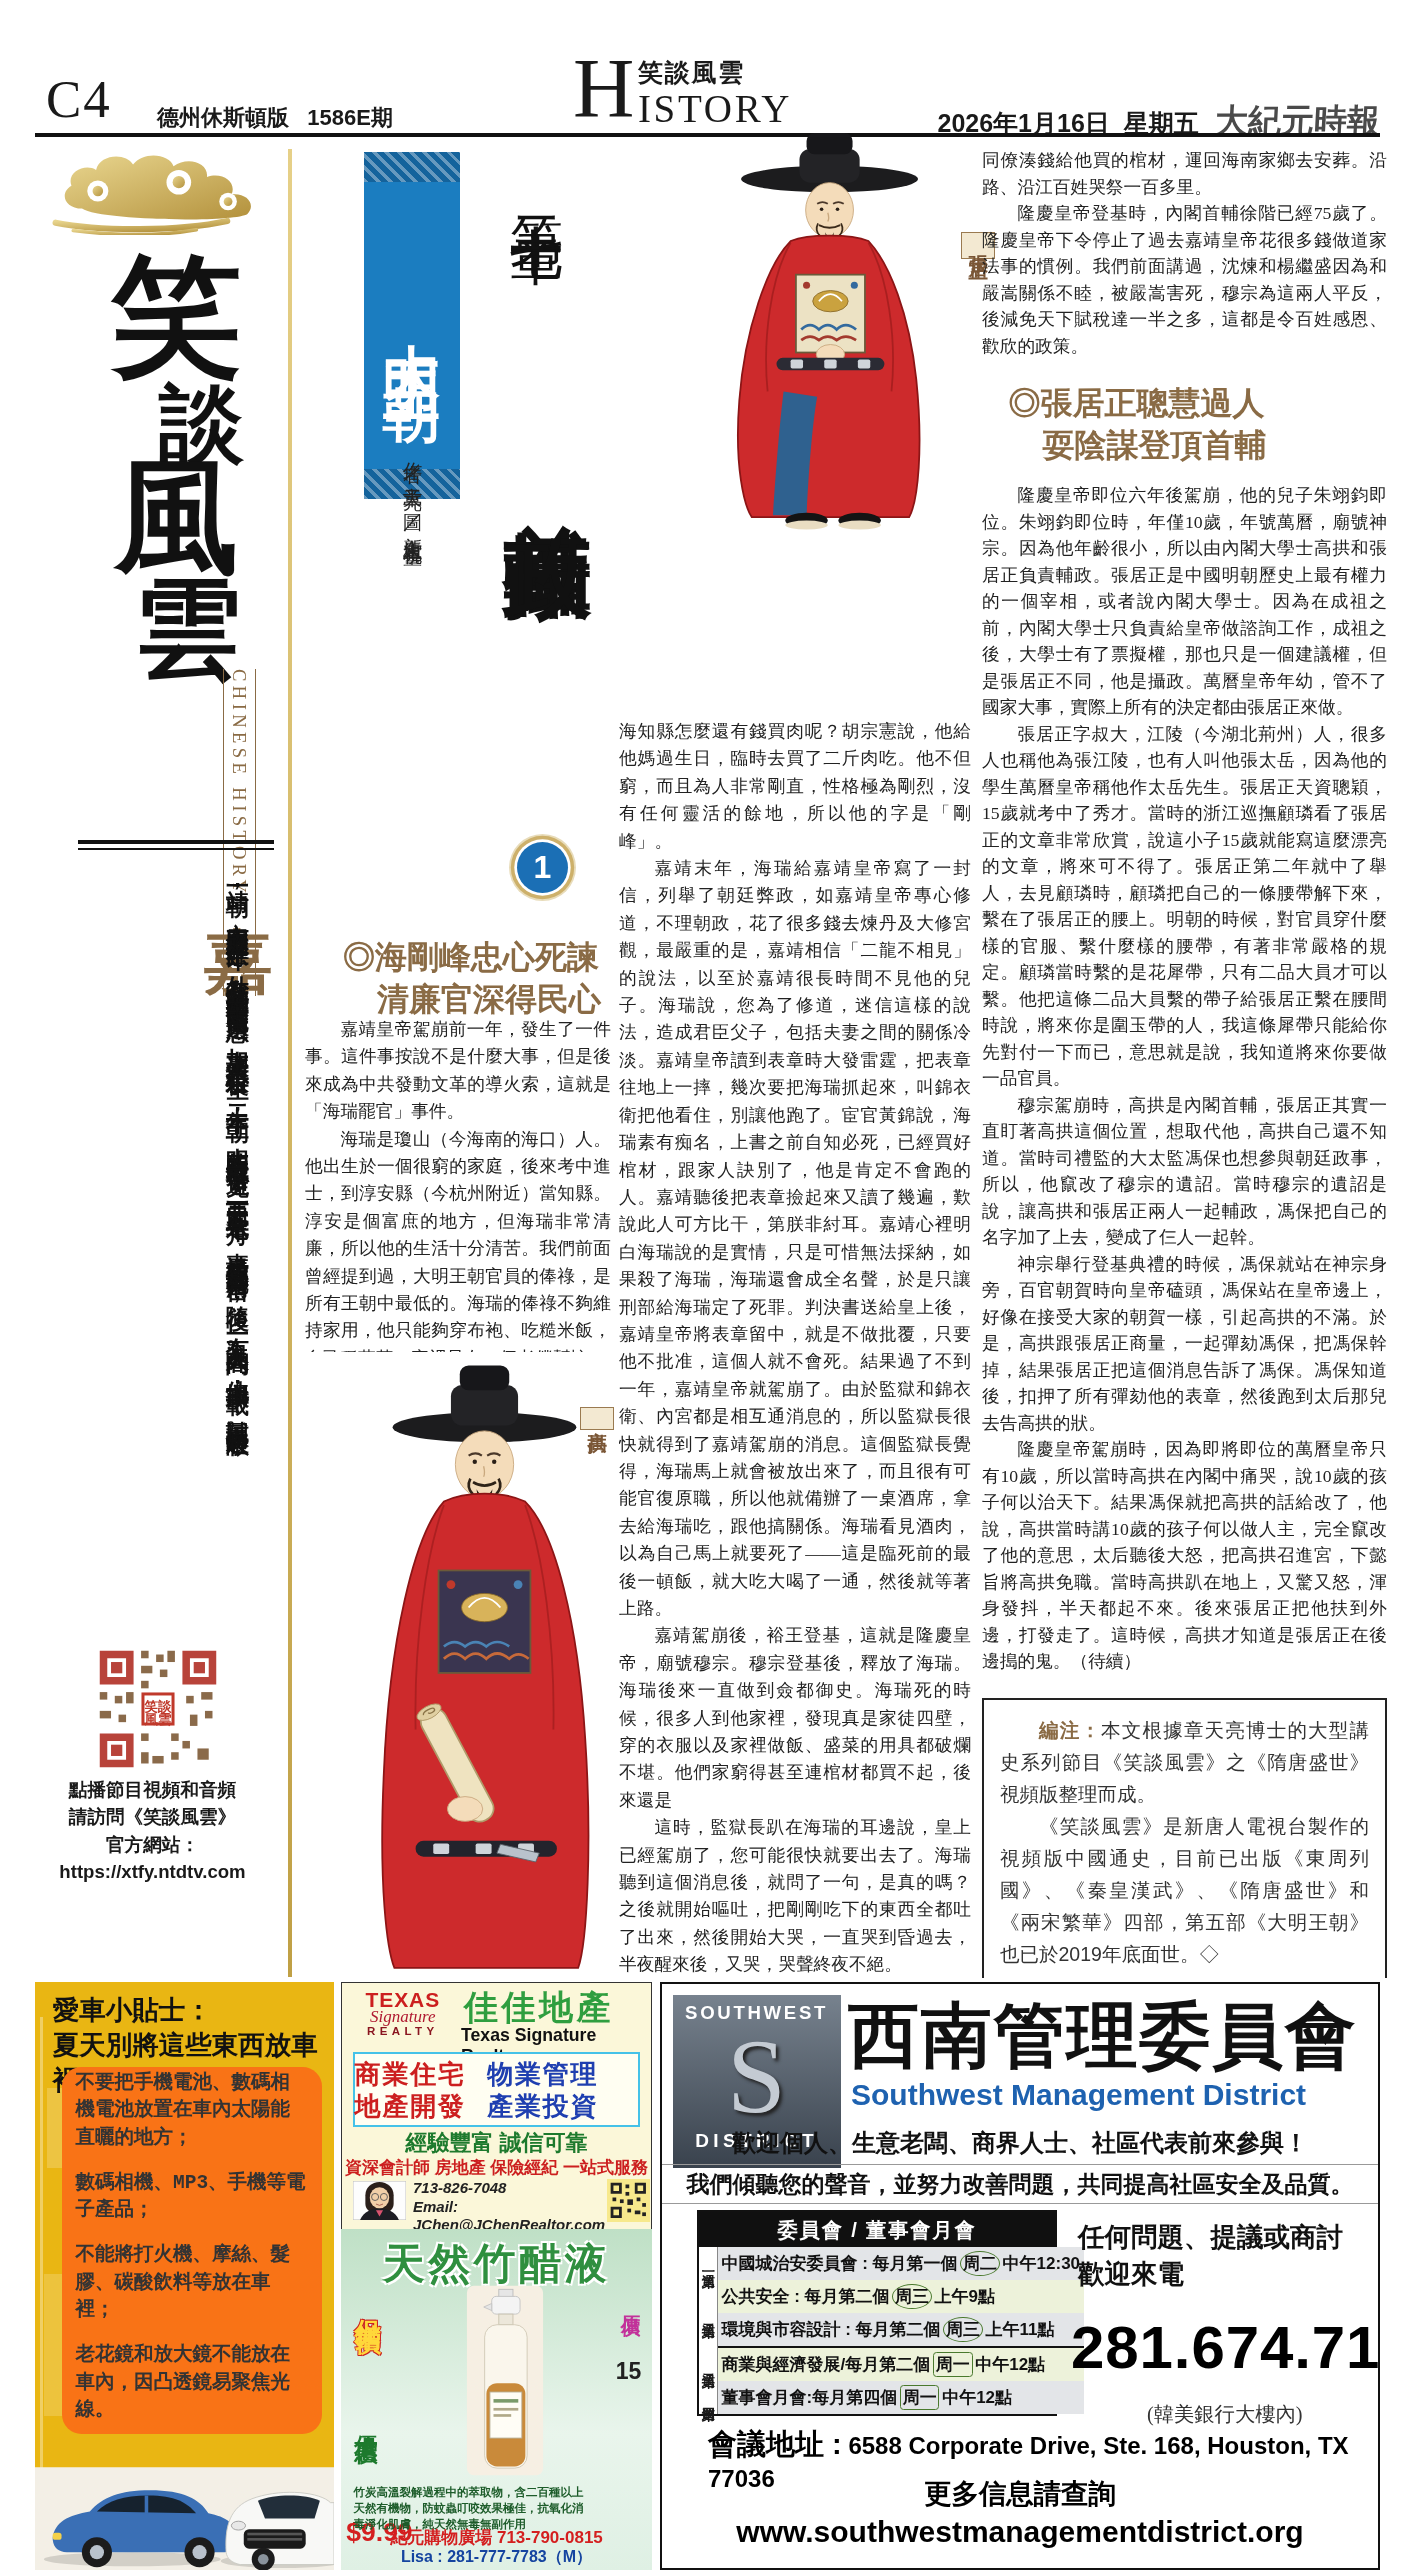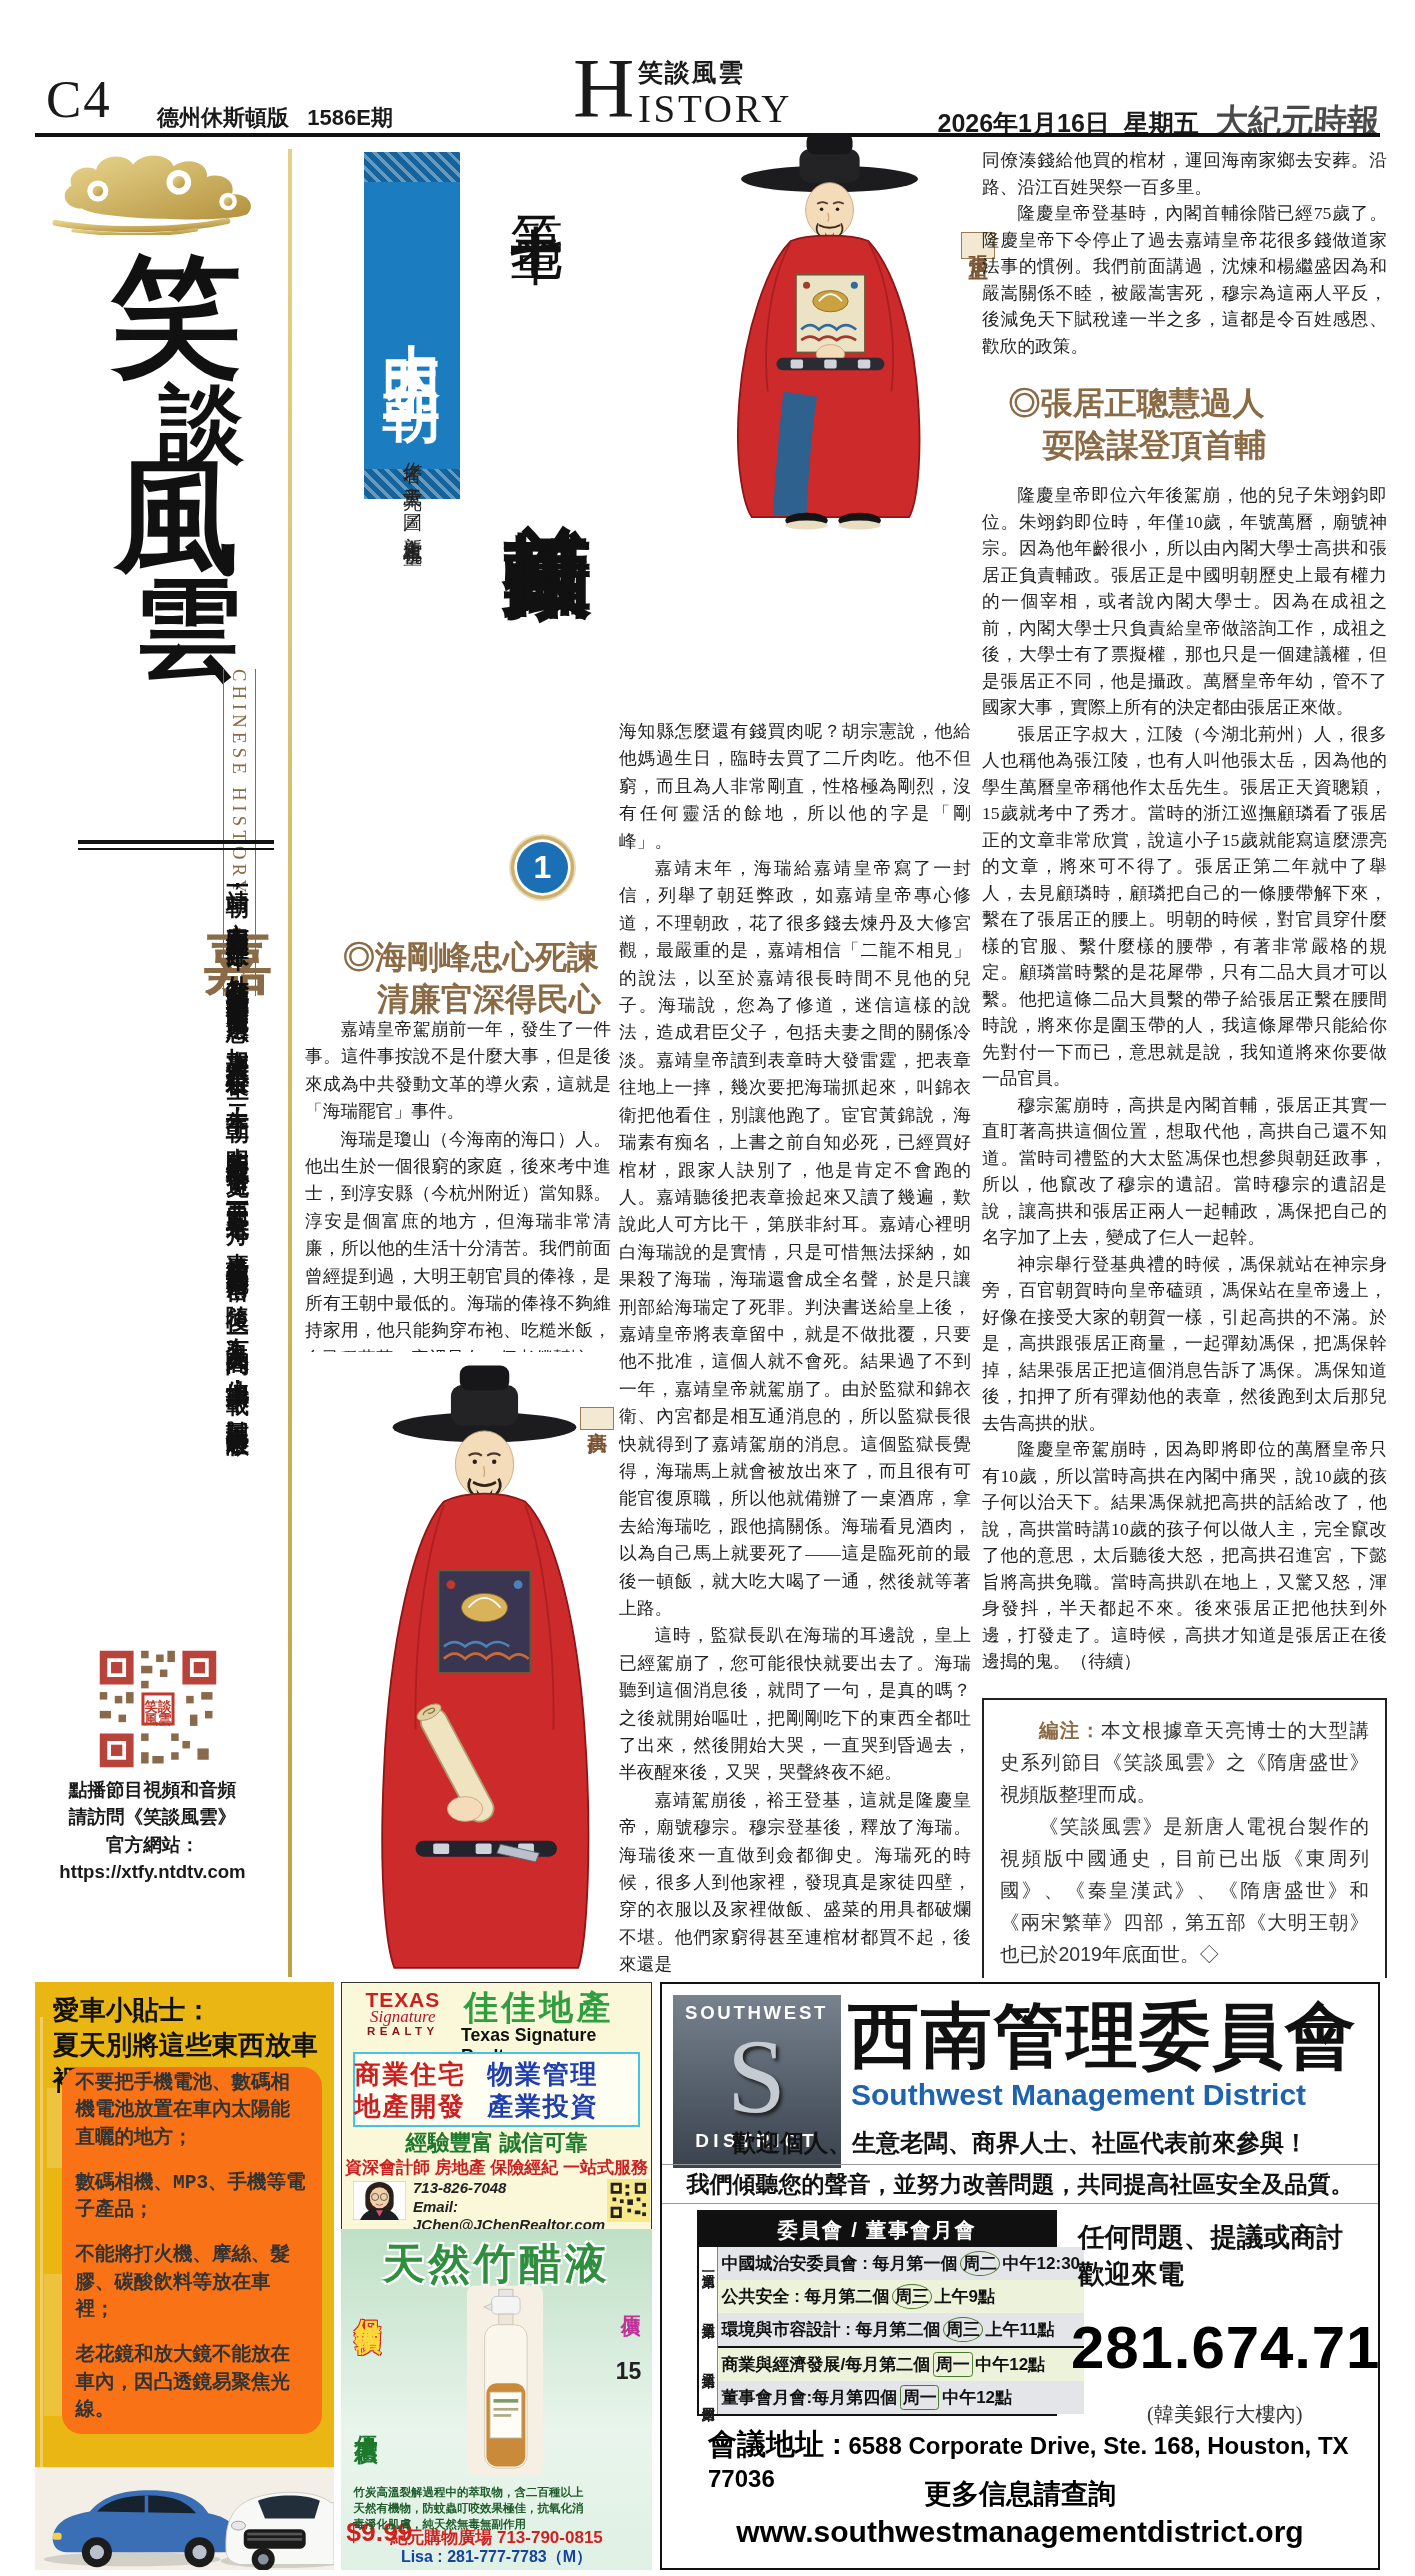--- a/index.html
+++ b/index.html
@@ -354,22 +354,22 @@
   </div>
   <div class="abs bodycol col1">
     <p>嘉靖皇帝駕崩前一年，發生了一件事。這件事按說不是什麼大事，但是後來成為中共發動文革的導火索，這就是「海瑞罷官」事件。</p>
     <p>海瑞是瓊山（今海南的海口）人。他出生於一個很窮的家庭，後來考中進士，到淳安縣（今杭州附近）當知縣。淳安是個富庶的地方，但海瑞非常清廉，所以他的生活十分清苦。我們前面曾經提到過，大明王朝官員的俸祿，是所有王朝中最低的。海瑞的俸祿不夠維持家用，他只能夠穿布袍、吃糙米飯，自己種蔬菜，家裡只有一個老僕幫忙。</p>
 
   </div>
 
   <div class="abs bodycol col2">
     <p class="noind">海知縣怎麼還有錢買肉呢？胡宗憲說，他給他媽過生日，臨時去買了二斤肉吃。他不但窮，而且為人非常剛直，性格極為剛烈，沒有任何靈活的餘地，所以他的字是「剛峰」。</p>
     <p>嘉靖末年，海瑞給嘉靖皇帝寫了一封信，列舉了朝廷弊政，如嘉靖皇帝專心修道，不理朝政，花了很多錢去煉丹及大修宮觀，最嚴重的是，嘉靖相信「二龍不相見」的說法，以至於嘉靖很長時間不見他的兒子。海瑞說，您為了修道，迷信這樣的說法，造成君臣父子，包括夫妻之間的關係冷淡。嘉靖皇帝讀到表章時大發雷霆，把表章往地上一摔，幾次要把海瑞抓起來，叫錦衣衛把他看住，別讓他跑了。宦官黃錦說，海瑞素有痴名，上書之前自知必死，已經買好棺材，跟家人訣別了，他是肯定不會跑的人。嘉靖聽後把表章撿起來又讀了幾遍，歎說此人可方比干，第朕非紂耳。嘉靖心裡明白海瑞說的是實情，只是可惜無法採納，如果殺了海瑞，海瑞還會成全名聲，於是只讓刑部給海瑞定了死罪。判決書送給皇上後，嘉靖皇帝將表章留中，就是不做批覆，只要他不批准，這個人就不會死。結果過了不到一年，嘉靖皇帝就駕崩了。由於監獄和錦衣衛、內宮都是相互通消息的，所以監獄長很快就得到了嘉靖駕崩的消息。這個監獄長覺得，海瑞馬上就會被放出來了，而且很有可能官復原職，所以他就備辦了一桌酒席，拿去給海瑞吃，跟他搞關係。海瑞看見酒肉，以為自己馬上就要死了——這是臨死前的最後一頓飯，就大吃大喝了一通，然後就等著上路。</p>
+    <p>嘉靖駕崩後，裕王登基，這就是隆慶皇帝，廟號穆宗。穆宗登基後，釋放了海瑞。海瑞後來一直做到僉都御史。海瑞死的時候，很多人到他家裡，發現真是家徒四壁，穿的衣服以及家裡做飯、盛菜的用具都破爛不堪。他們家窮得甚至連棺材都買不起，後來還是</p>
     <p>這時，監獄長趴在海瑞的耳邊說，皇上已經駕崩了，您可能很快就要出去了。海瑞聽到這個消息後，就問了一句，是真的嗎？之後就開始嘔吐，把剛剛吃下的東西全都吐了出來，然後開始大哭，一直哭到昏過去，半夜醒來後，又哭，哭聲終夜不絕。</p>
-    <p>嘉靖駕崩後，裕王登基，這就是隆慶皇帝，廟號穆宗。穆宗登基後，釋放了海瑞。海瑞後來一直做到僉都御史。海瑞死的時候，很多人到他家裡，發現真是家徒四壁，穿的衣服以及家裡做飯、盛菜的用具都破爛不堪。他們家窮得甚至連棺材都買不起，後來還是</p>
   </div>
 
   <div class="abs bodycol col3">
     <p class="noind">同僚湊錢給他買的棺材，運回海南家鄉去安葬。沿路、沿江百姓哭祭一百多里。</p>
     <p>隆慶皇帝登基時，內閣首輔徐階已經75歲了。隆慶皇帝下令停止了過去嘉靖皇帝花很多錢做道家法事的慣例。我們前面講過，沈煉和楊繼盛因為和嚴嵩關係不睦，被嚴嵩害死，穆宗為這兩人平反，後減免天下賦稅達一半之多，這都是令百姓感恩、歡欣的政策。</p>
     <div class="sechead">
       <div>◎張居正聰慧過人</div>
       <div class="indent2">耍陰謀登頂首輔</div>
     </div>
     <p>隆慶皇帝即位六年後駕崩，他的兒子朱翊鈞即位。朱翊鈞即位時，年僅10歲，年號萬曆，廟號神宗。因為他年齡很小，所以由內閣大學士高拱和張居正負責輔政。張居正是中國明朝歷史上最有權力的一個宰相，或者說內閣大學士。因為在成祖之前，內閣大學士只負責給皇帝做諮詢工作，成祖之後，大學士有了票擬權，那也只是一個建議權，但是張居正不同，他是攝政。萬曆皇帝年幼，管不了國家大事，實際上所有的決定都由張居正來做。</p>

